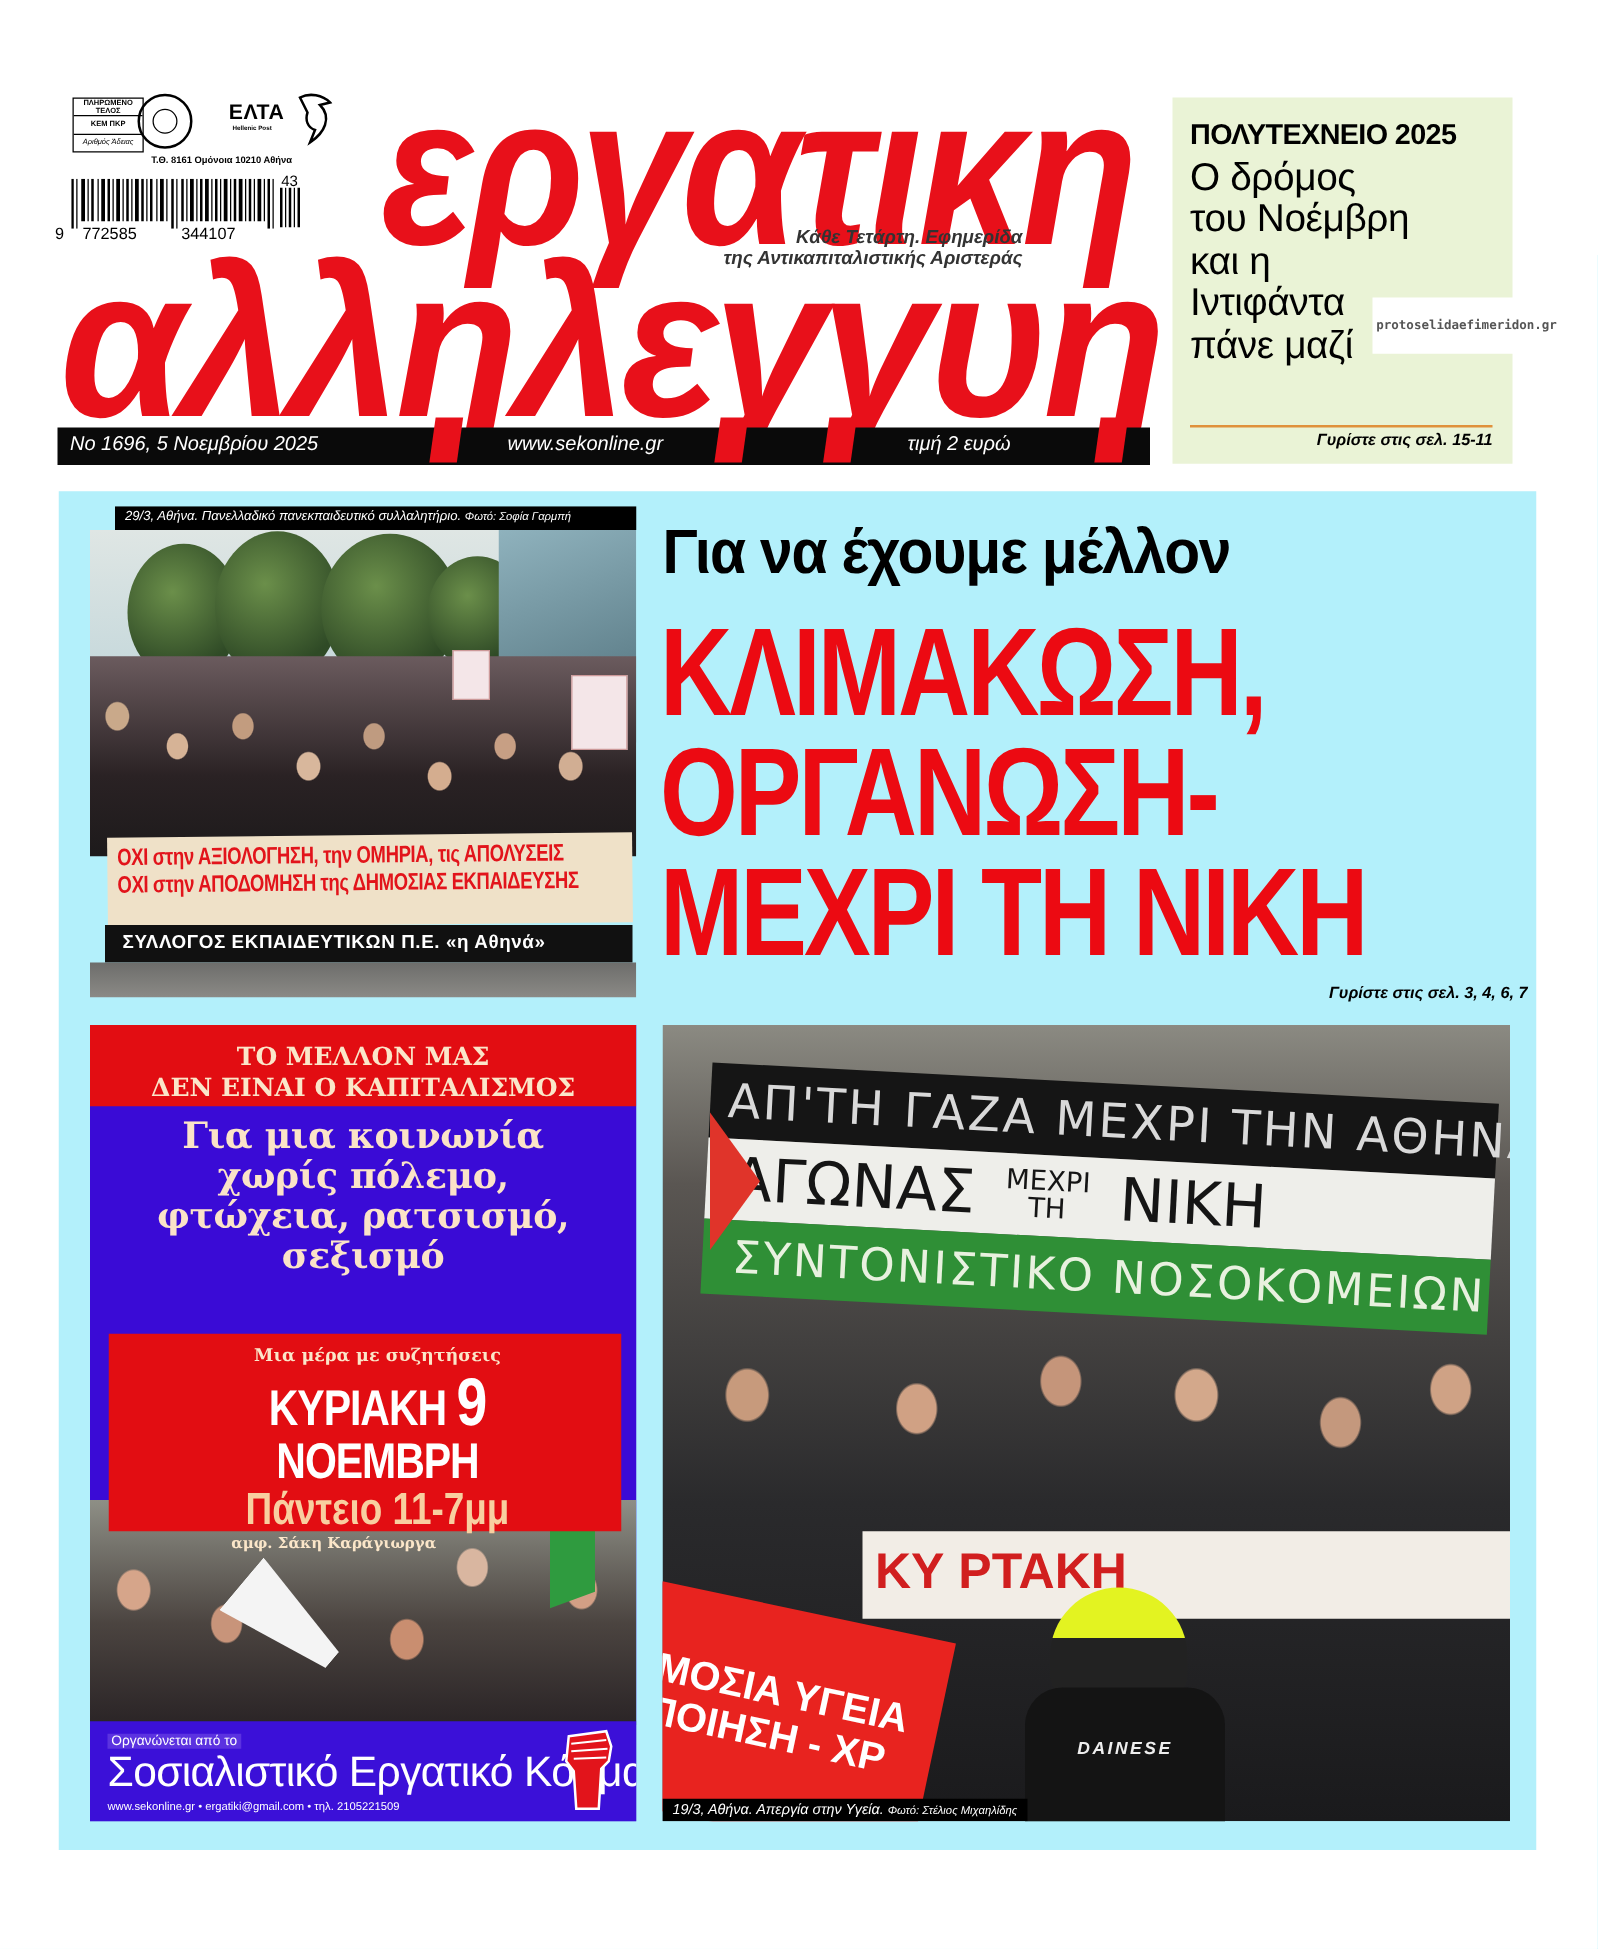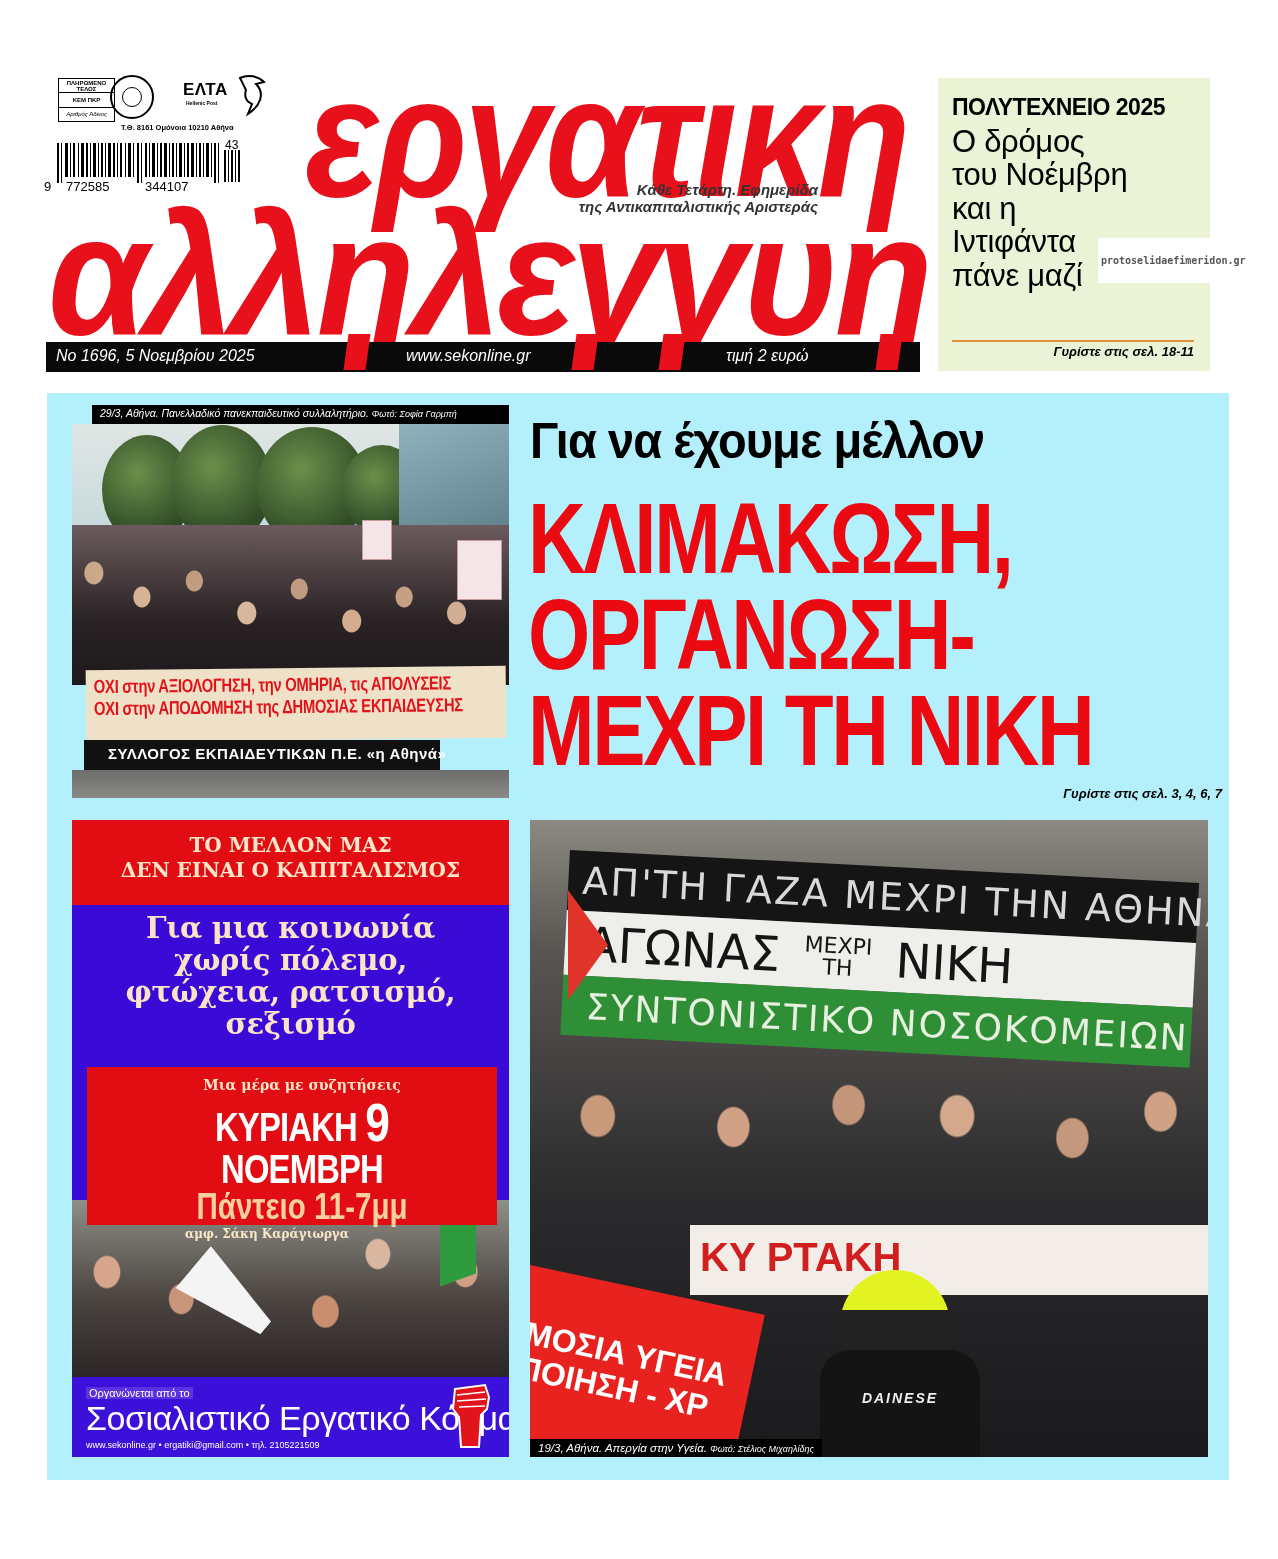--- a/index.html
+++ b/index.html
@@ -96,39 +96,39 @@
       radial-gradient(ellipse 10px 12px at 88% 55%, #d1ae93 90%, transparent 100%),
       linear-gradient(180deg,#6b5b5e,#2a2224 60%, #1d1a1b);
   }
   .p1-sign { position: absolute; background: #f4e6e8; border: 1px solid #c99; }
   .p1-banner {
     position: absolute; left: 14px; top: 263px; width: 420px; height: 72px; background: #efe1c8;
     transform: rotate(-0.6deg); padding: 6px 6px 0 8px;
   }
   .p1-banner div { color: #e2141b; font-weight: 900; font-size: 19px; line-height: 1.15; white-space: nowrap; letter-spacing: -0.4px; font-family: "Liberation Sans", sans-serif; transform: scaleX(0.78); transform-origin: left; }
   .p1-banner-bottom {
-    position: absolute; left: 12px; top: 335px; width: 356px; height: 30px; background: #111;
-    color: #fff; font-weight: bold; font-size: 15px; padding: 5px 24px; white-space: nowrap; letter-spacing: 0.5px;
+    position: absolute; left: 12px; top: 335px; width: 422px; height: 30px; background: #111;
+    color: #fff; font-weight: bold; font-size: 15px; padding: 5px 14px; white-space: nowrap; letter-spacing: 0.5px;
   }
   .p1-street { position: absolute; left: 0; top: 365px; width: 100%; height: 28px; background: linear-gradient(180deg,#6d6d6b,#8b8a86); }
 
   
   .kicker {
     position: absolute; left: 530px; top: 412px; font-size: 50px; font-weight: 900; letter-spacing: -1px;
     white-space: nowrap; transform: scaleX(0.94); transform-origin: left;
   }
   .headline {
     position: absolute; left: 528px; top: 490px; color: #ec0a12; font-weight: 900; font-size: 100px;
     line-height: 0.96; letter-spacing: -3px; white-space: nowrap; transform: scaleX(0.8); transform-origin: left top;
   }
   .turn-main { position: absolute; right: 56px; top: 786px; font-size: 13px; font-style: italic; font-weight: bold; }
 
   
   .poster { position: absolute; left: 72px; top: 820px; width: 437px; height: 637px; background: #3a0bd6; overflow: hidden; }
-  .poster-top { height: 85px; background: #e20d12; color: #fbe6c9; text-align: center; font-family: "DejaVu Serif", serif; font-weight: bold; font-size: 20px; line-height: 1.25; padding-top: 13px; }
+  .poster-top { height: 65px; background: #e20d12; color: #fbe6c9; text-align: center; font-family: "DejaVu Serif", serif; font-weight: bold; font-size: 20px; line-height: 1.25; padding-top: 13px; }
   .poster-mid { color: #fbe3c8; text-align: center; font-family: "DejaVu Serif", serif; font-weight: bold; font-size: 29px; line-height: 1.1; padding-top: 8px; letter-spacing: -0.3px; }
   .poster-event { position: absolute; left: 15px; top: 247px; width: 410px; height: 158px; background: #e20d12; text-align: center; z-index: 2; padding-left: 20px; }
   .ev-pre { color: #fbe6c9; font-family: "DejaVu Serif", serif; font-weight: bold; font-size: 14px; padding-top: 10px; }
   .ev-date { color: #ffffff; font-weight: 900; font-size: 40px; line-height: 1; margin-top: 2px; letter-spacing: -1px; transform: scaleX(0.82); }
   .ev-date .big { font-size: 54px; }
   .ev-place { color: #f8cfa0; font-weight: 900; font-size: 36px; line-height: 1; margin-top: 0; transform: scaleX(0.82); }
   .ev-room { color: #fbe6c9; font-family: "DejaVu Serif", serif; font-size: 12px; font-weight: bold; text-align: left; padding-left: 78px; margin-top: 2px; }
   .poster-photo { position: absolute; left: 0; top: 380px; width: 100%; height: 180px; background:
       radial-gradient(ellipse 14px 17px at 8% 40%, #d6a58a 90%, transparent 100%),
       radial-gradient(ellipse 13px 16px at 25% 55%, #c8947a 90%, transparent 100%),
@@ -266,21 +266,21 @@
 <div class="side-box">
   <div class="side-kicker">ΠΟΛΥΤΕΧΝΕΙΟ 2025</div>
   <div class="side-title">
     <div>Ο δρόμος</div>
     <div>του Νοέμβρη</div>
     <div>και η</div>
     <div>Ιντιφάντα</div>
     <div>πάνε μαζί</div>
   </div>
   <div class="side-rule"></div>
-  <div class="side-turn">Γυρίστε στις σελ. 18-11</div>
+  <div class="side-turn">Γυρίστε στις σελ. 15-11</div>
 </div>
 <div class="watermark">protoselidaefimeridon.gr</div>
 
 <div class="main-panel"></div>
 
 <div class="photo photo-1">
   <div class="p1-sky"></div>
   <div class="p1-tree" style="left:30px;top:30px;width:90px;height:110px"></div>
   <div class="p1-tree" style="left:100px;top:20px;width:100px;height:120px"></div>
   <div class="p1-tree" style="left:185px;top:22px;width:110px;height:120px"></div>

